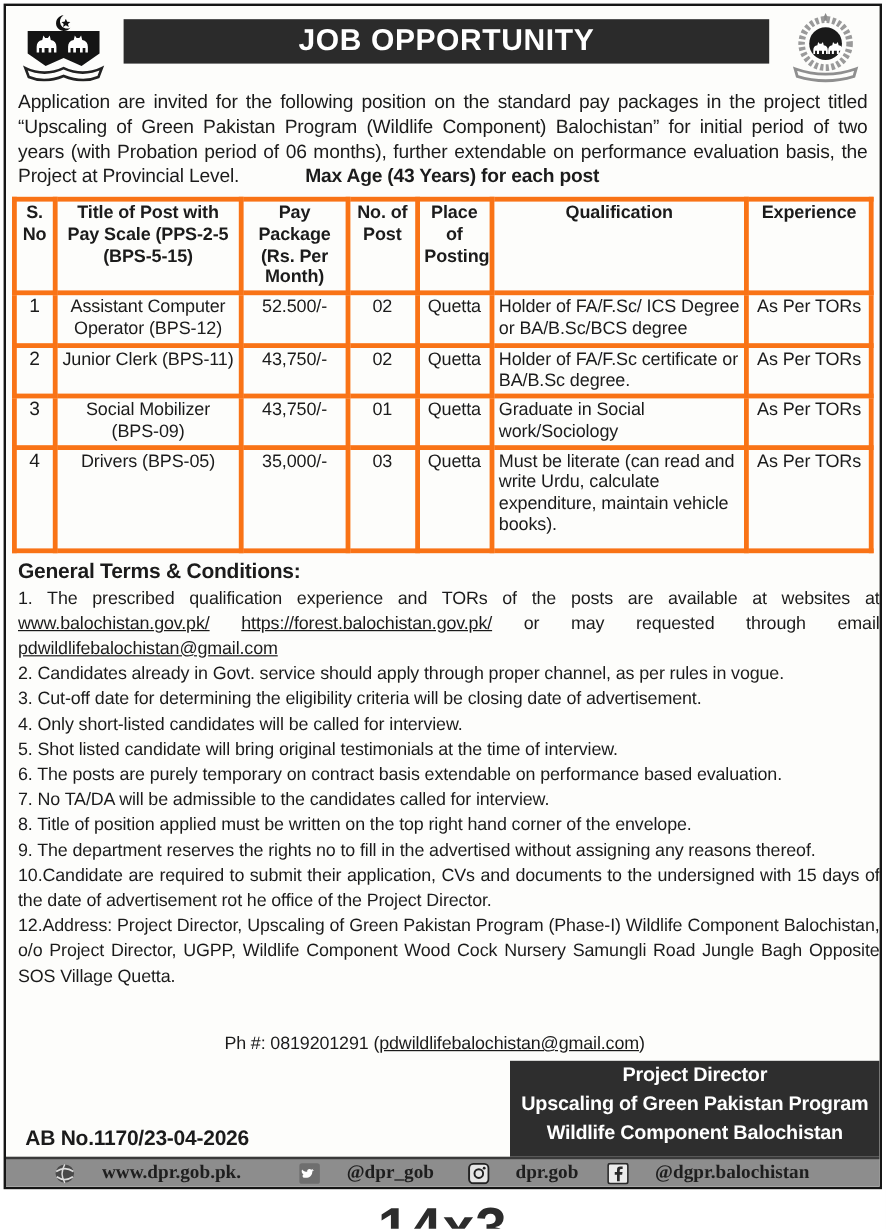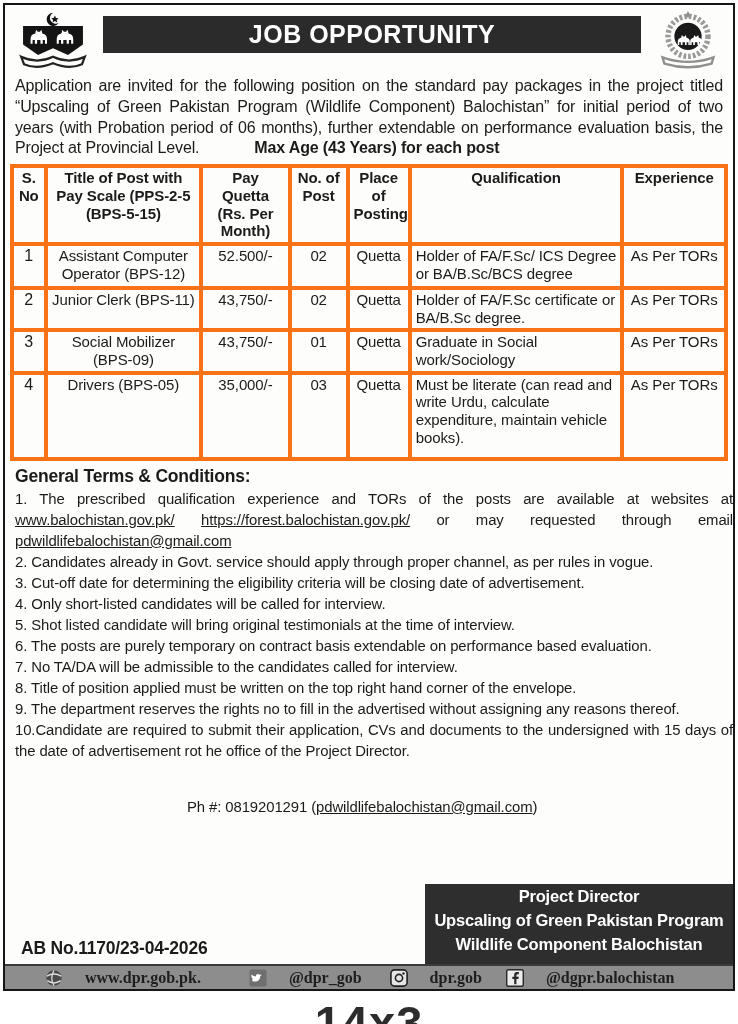--- a/index.html
+++ b/index.html
@@ -190,21 +190,21 @@
         <col style="width:12.4%">
       <col style="width:8.1%">
         <col style="width:8.7%">
         <col style="width:29.8%">
         <col style="width:14.5%">
     </colgroup>
     <thead>
       <tr>
         <th>S. No</th>
         <th>Title of Post with Pay Scale (PPS-2-5 (BPS-5-15)</th>
-        <th>Pay Quetta (Rs. Per Month)</th>
+        <th>Pay Package (Rs. Per Month)</th>
         <th>No. of Post</th>
         <th>Place of Posting</th>
         <th>Qualification</th>
         <th>Experience</th>
       </tr>
     </thead>
     <tbody>
       <tr class="r1">
         <td class="sno">1</td>
         <td class="c">Assistant Computer Operator (BPS-12)</td>
@@ -249,20 +249,21 @@
     <p class="just"><span>1. The prescribed qualification experience and TORs of the posts are available at websites at </span><a class="doclink">www.balochistan.gov.pk/</a><span> </span><a class="doclink">https://forest.balochistan.gov.pk/</a><span> or may requested through email </span><a class="doclink">pdwildlifebalochistan@gmail.com</a></p>
     <p>2.  Candidates already in Govt. service should apply through proper channel, as per rules in vogue.</p>
     <p>3.  Cut-off date for determining the eligibility criteria will be closing date of advertisement.</p>
     <p>4.  Only short-listed candidates will be called for interview.</p>
     <p>5.  Shot listed candidate will bring original testimonials at the time of interview.</p>
     <p>6.  The posts are purely temporary on contract basis extendable on performance based evaluation.</p>
     <p>7.  No TA/DA will be admissible to the candidates called for interview.</p>
     <p>8.  Title of position applied must be written on the top right hand corner of the envelope.</p>
     <p>9.  The department reserves the rights no to fill in the advertised without assigning any reasons thereof.</p>
     <p class="just">10.Candidate are required to submit their application, CVs and documents to the undersigned with 15 days of the date of advertisement rot he office of the Project Director.</p>
+    <p class="just">12.Address: Project Director, Upscaling of Green Pakistan Program (Phase-I) Wildlife Component Balochistan, o/o Project Director, UGPP, Wildlife Component Wood Cock Nursery Samungli Road Jungle Bagh Opposite SOS Village Quetta.</p>
     <p class="phone"><span>Ph #: 0819201291 (</span><a class="doclink">pdwildlifebalochistan@gmail.com</a><span>)</span></p>
   </div>
 
   <div class="bottom-row">
     <div class="ab-no">AB No.1170/23-04-2026</div>
     <div class="sign-box">
       <div>Project Director</div>
       <div>Upscaling of Green Pakistan Program</div>
       <div>Wildlife Component Balochistan</div>
     </div>

